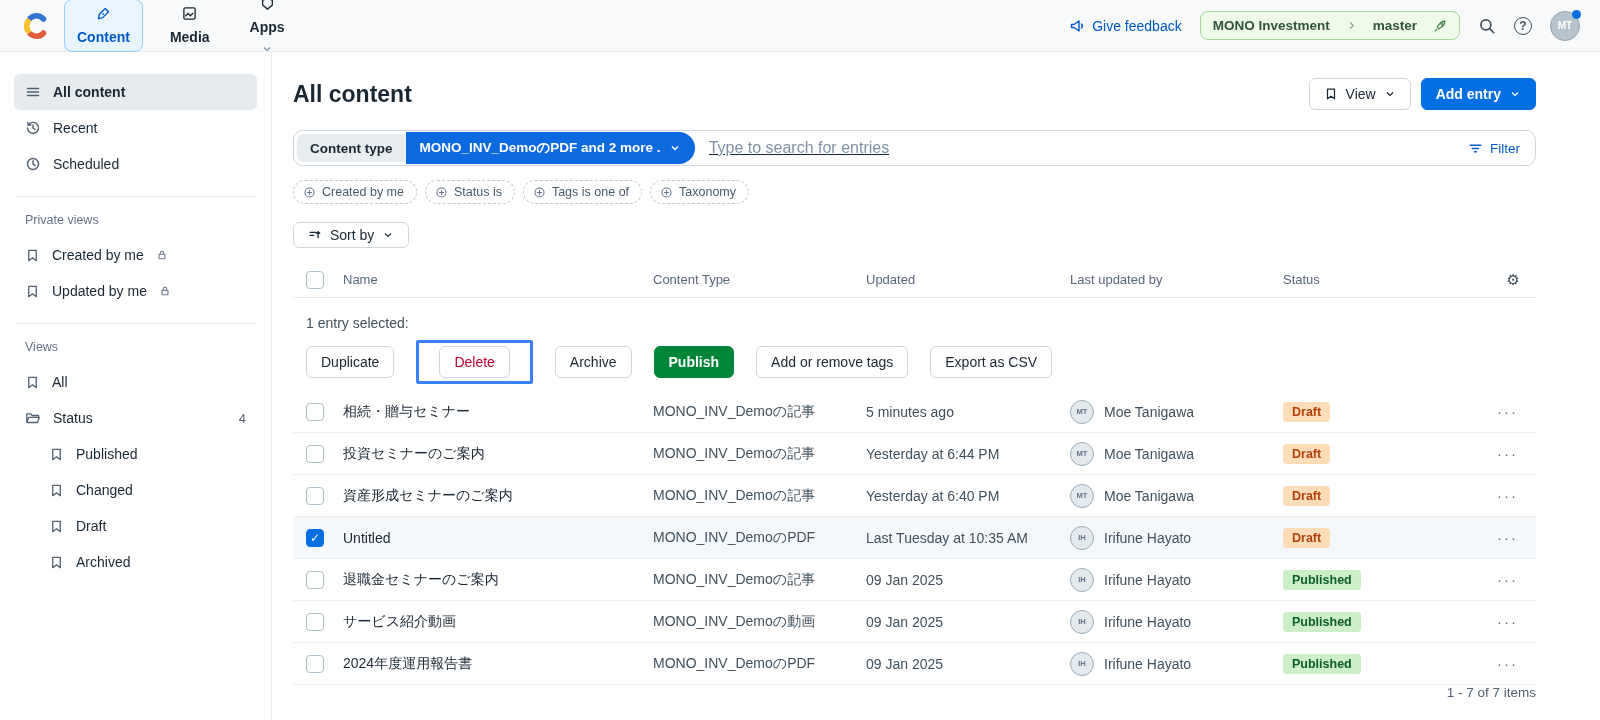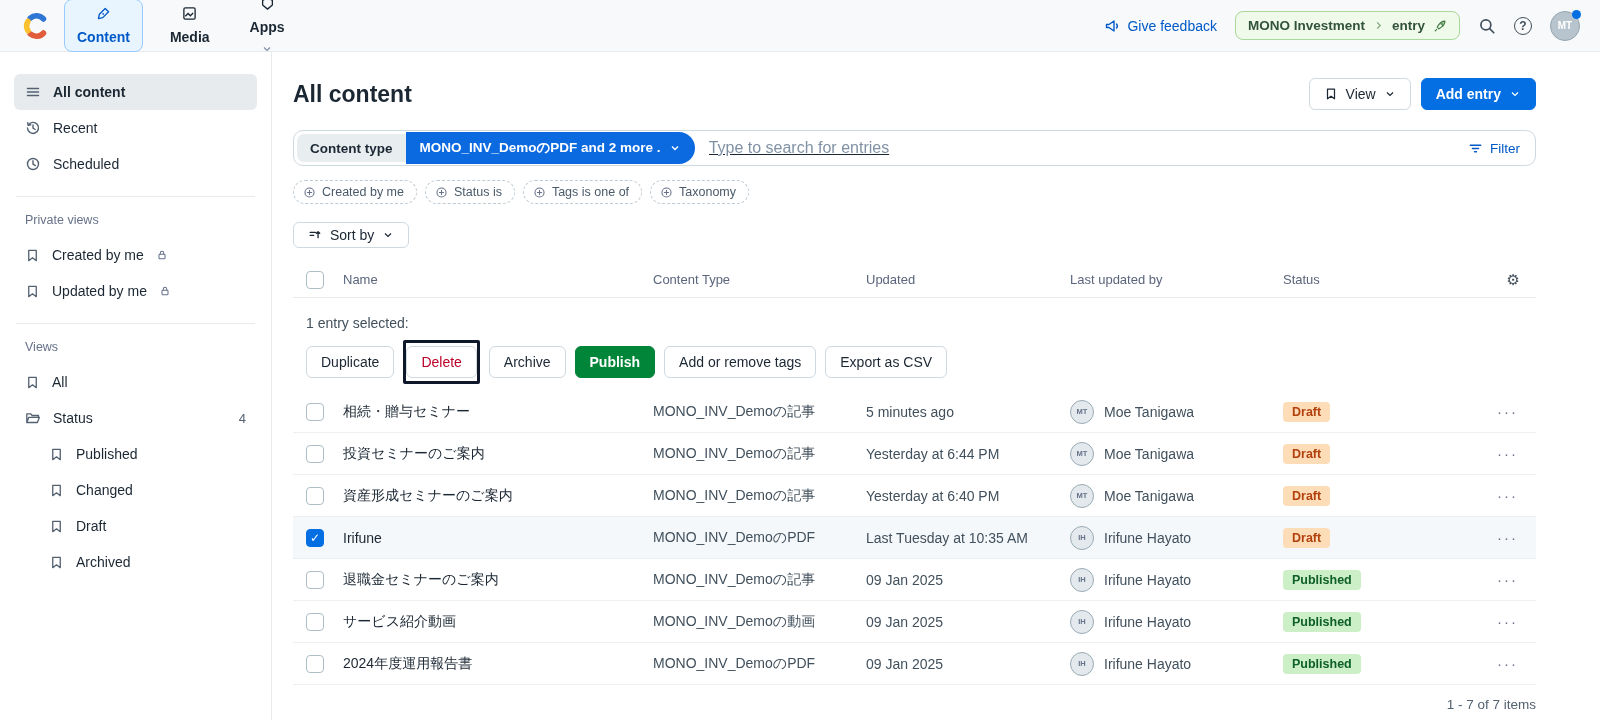--- a/index.html
+++ b/index.html
@@ -10,21 +10,21 @@
   .topbar { position:absolute; top:0; left:0; width:1600px; height:52px;
     background:#F7F9FA; border-bottom:1px solid #E7EBEE;
     display:flex; align-items:center; padding:0 20px; gap:14px; }
   .logo { width:30px; height:30px; flex:0 0 auto; }
   .nav-tab { display:inline-flex; align-items:center; gap:8px; font-size:14px; font-weight:600;
     color:#1B2733; padding:6px 12px; border-radius:8px; border:1px solid transparent; cursor:pointer;flex-direction:column; }
   .nav-tab.active { color:#0059C8; background:#E8F5FF; border-color:#98CBFF; }
   .nav-tab .chev { color:#8091A5; }
   .topbar-right { margin-left:auto; display:flex; align-items:center; gap:18px; }
   .feedback { display:inline-flex; align-items:center; gap:7px; color:#0059C8; font-size:14px; font-weight:500; cursor:pointer; }
-  .env-badge { display:inline-flex; align-items:center; gap:8px; background:#F0FAEB;
+  .env-badge { display:inline-flex; align-items:center; gap:16px; background:#F0FAEB;
     border:1px solid #A8D89A; border-radius:8px; padding:6px 12px; font-size:13.5px;
     font-weight:600; color:#31533A; cursor:pointer; }
   .env-badge .sep { color:#7FA87E; font-weight:400; }
   .icon-btn { color:#41505C; display:inline-flex; align-items:center; cursor:pointer; }
   .help-circle { width:18px; height:18px; border:1.4px solid #41505C; border-radius:50%;
     font-size:12px; font-weight:700; color:#41505C; display:flex; align-items:center; justify-content:center; }
   .avatar-top { position:relative; width:30px; height:30px; border-radius:50%; background:#B7C4CD;
     border:1px solid #93A5B1; color:#fff; font-size:10px; font-weight:700;
     display:flex; align-items:center; justify-content:center; cursor:pointer; }
   .avatar-top .dot { position:absolute; top:-2px; right:-2px; width:9px; height:9px;
@@ -75,43 +75,43 @@
 
   .sort-row { margin-top:18px; }
   .sort-btn { height:26px; font-size:14px; }
 
   .grid { display:grid; grid-template-columns:50px 310px 213px 204px 213px 167px 1fr; align-items:center; }
   .thead { margin-top:14px; height:36px; border-bottom:1px solid #E7EBEE; }
   .thead .th { font-size:13px; font-weight:500; color:#5A657C; }
   .thead .th-gear { justify-self:end; padding-right:16px; color:#41505C; cursor:pointer; font-size:15px; }
 
   .sel-text { margin-top:17px; margin-left:13px; font-size:14px; color:#41505C; }
-  .toolbar { margin-top:9px; margin-left:13px; display:flex; align-items:center; gap:9px; }
+  .toolbar { margin-top:9px; margin-left:13px; display:flex; align-items:center; gap:22px; }
   .btn-delete { color:#BD002A; }
   .btn-publish { background:#008539; border-color:#008539; color:#fff; font-weight:600; }
-  .red-box { display:inline-flex; border:3px solid #0f172a; border-radius:2px; padding:3px 0; }
+  .red-box { display:inline-flex; border:3px solid #3b82f6; border-radius:2px; padding:3px 20px; }
 
   .rows { margin-top:7px; }
   .trow { height:42px; border-bottom:1px solid #EDF0F2; cursor:pointer; }
   .trow.selected { background:#F5F8FB; }
   .cb-wrap { padding-left:13px; }
   .checkbox { width:18px; height:18px; border:1.5px solid #AEBEC6; border-radius:4px; background:#fff;
     display:flex; align-items:center; justify-content:center; cursor:pointer; }
   .checkbox.checked { background:#036FE3; border-color:#036FE3; color:#fff; font-size:12px; font-weight:700; }
   .cell-name { font-size:14px; color:#1B2733; }
   .cell-type, .cell-updated { font-size:14px; color:#41505C; }
   .cell-by { display:flex; align-items:center; gap:10px; font-size:14px; color:#41505C; }
   .avatar-sm { width:24px; height:24px; border-radius:50%; background:#E3E9EC; border:1.5px solid #9AABB5;
     color:#67728A; font-size:7.5px; font-weight:700; display:flex; align-items:center; justify-content:center; }
   .badge { display:inline-block; padding:3px 9px; border-radius:4px; font-size:12.5px; font-weight:600; }
   .badge.draft { background:#FCDDB8; color:#B2410E; }
   .badge.published { background:#CDEFC8; color:#0E6027; }
   .cell-dots { justify-self:end; padding-right:18px; color:#67728A; font-size:15px; letter-spacing:2px; cursor:pointer; }
 
-  .pagination { margin-top:12px; text-align:right; font-size:13.5px; color:#536171; }
+  .pagination { text-align:right; font-size:13.5px; color:#536171; }
 </style>
 </head>
 <body>
 
 <div class="topbar">
   <svg class="logo" viewBox="0 0 32 32">
     <path d="M11 7.5 A10 10 0 0 1 25 8.5" fill="none" stroke="#2E75D4" stroke-width="6" stroke-linecap="round"></path>
     <path d="M11 24.5 A10 10 0 0 0 25 23.5" fill="none" stroke="#E05C3A" stroke-width="6" stroke-linecap="round"></path>
     <path d="M8.5 11 A10 10 0 0 0 8.5 21" fill="none" stroke="#FBC02D" stroke-width="6" stroke-linecap="round"></path>
   </svg>
@@ -145,21 +145,21 @@
         <path d="M2.5 6.5h2.5l5-3.5v10l-5-3.5H2.5z" fill="none" stroke="currentColor" stroke-width="1.4" stroke-linejoin="round"></path>
         <path d="M12.5 6a3 3 0 0 1 0 4" fill="none" stroke="currentColor" stroke-width="1.4" stroke-linecap="round"></path>
       </svg>
       <span>Give feedback</span>
     </div>
     <div class="env-badge">
       <span>MONO Investment</span>
       <svg class="sep" width="11" height="11" viewBox="0 0 16 16">
         <path d="M6 3.5l4.5 4.5L6 12.5" fill="none" stroke="currentColor" stroke-width="1.8"></path>
       </svg>
-      <span>entry</span>
+      <span>master</span>
       <svg width="14" height="14" viewBox="0 0 16 16">
         <path d="M13.6 2.4c-2.9.2-5.2 1.6-6.9 4l-1.9 2.8 2 2 2.8-1.9c2.4-1.7 3.8-4 4-6.9z" fill="none" stroke="#3F7B43" stroke-width="1.3" stroke-linejoin="round"></path>
         <circle cx="10.2" cy="5.8" r="1" fill="none" stroke="#3F7B43" stroke-width="1"></circle>
         <path d="M4.2 11.8l-1.7 1.7" stroke="#3F7B43" stroke-width="1.3" stroke-linecap="round"></path>
       </svg>
     </div>
     <span class="icon-btn">
       <svg width="18" height="18" viewBox="0 0 16 16">
         <circle cx="7" cy="7" r="4.4" fill="none" stroke="currentColor" stroke-width="1.5"></circle>
         <path d="M10.4 10.4L14 14" stroke="currentColor" stroke-width="1.5" stroke-linecap="round"></path>
@@ -449,21 +449,21 @@
           <span>Moe Tanigawa</span>
         </div>
       <div><span class="badge draft">Draft</span></div>
       <div class="cell-dots">···</div>
     </div>
 
     <div class="grid trow selected">
       <div class="cb-wrap">
           <div class="checkbox checked">✓</div>
         </div>
-      <div class="cell-name">Irifune</div>
+      <div class="cell-name">Untitled</div>
       <div class="cell-type">MONO_INV_DemoのPDF</div>
       <div class="cell-updated">Last Tuesday at 10:35 AM</div>
       <div class="cell-by">
           <span class="avatar-sm">IH</span>
           <span>Irifune Hayato</span>
         </div>
       <div><span class="badge draft">Draft</span></div>
       <div class="cell-dots">···</div>
     </div>
 

